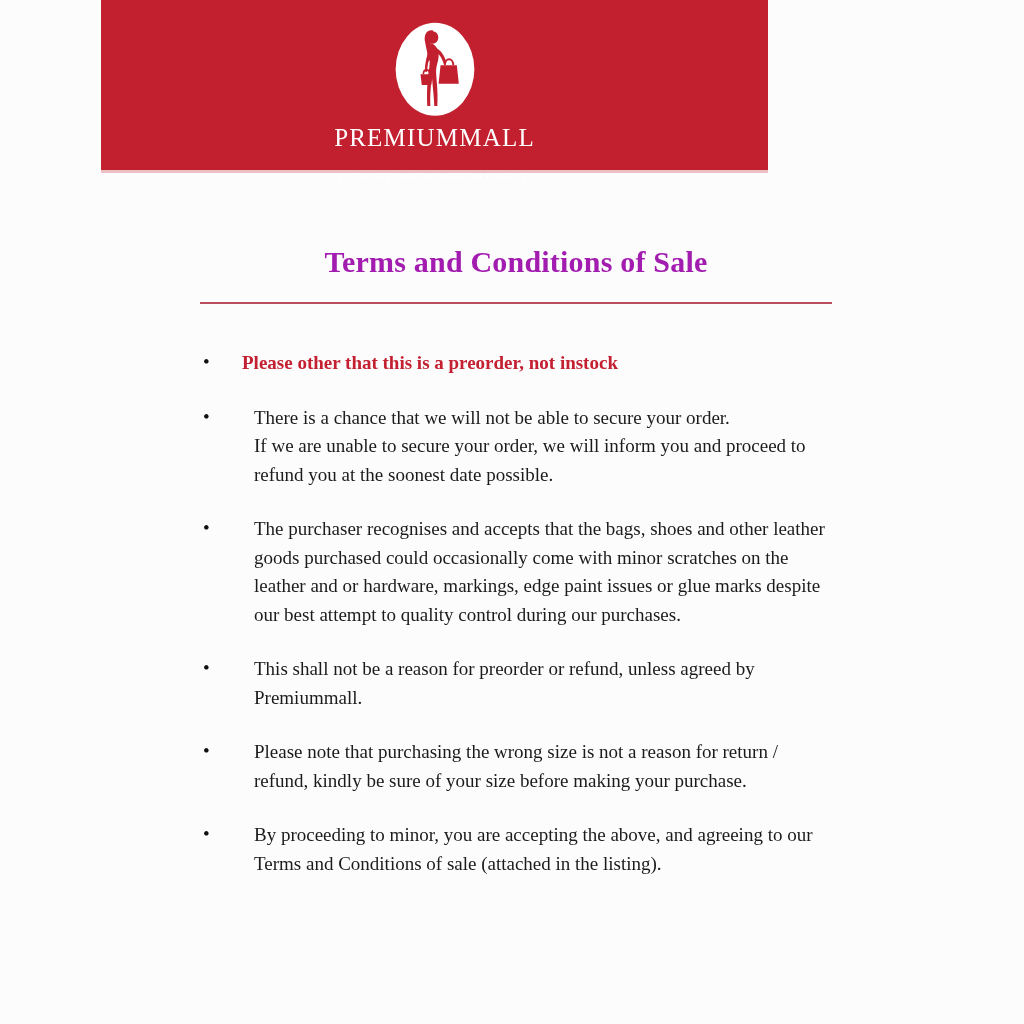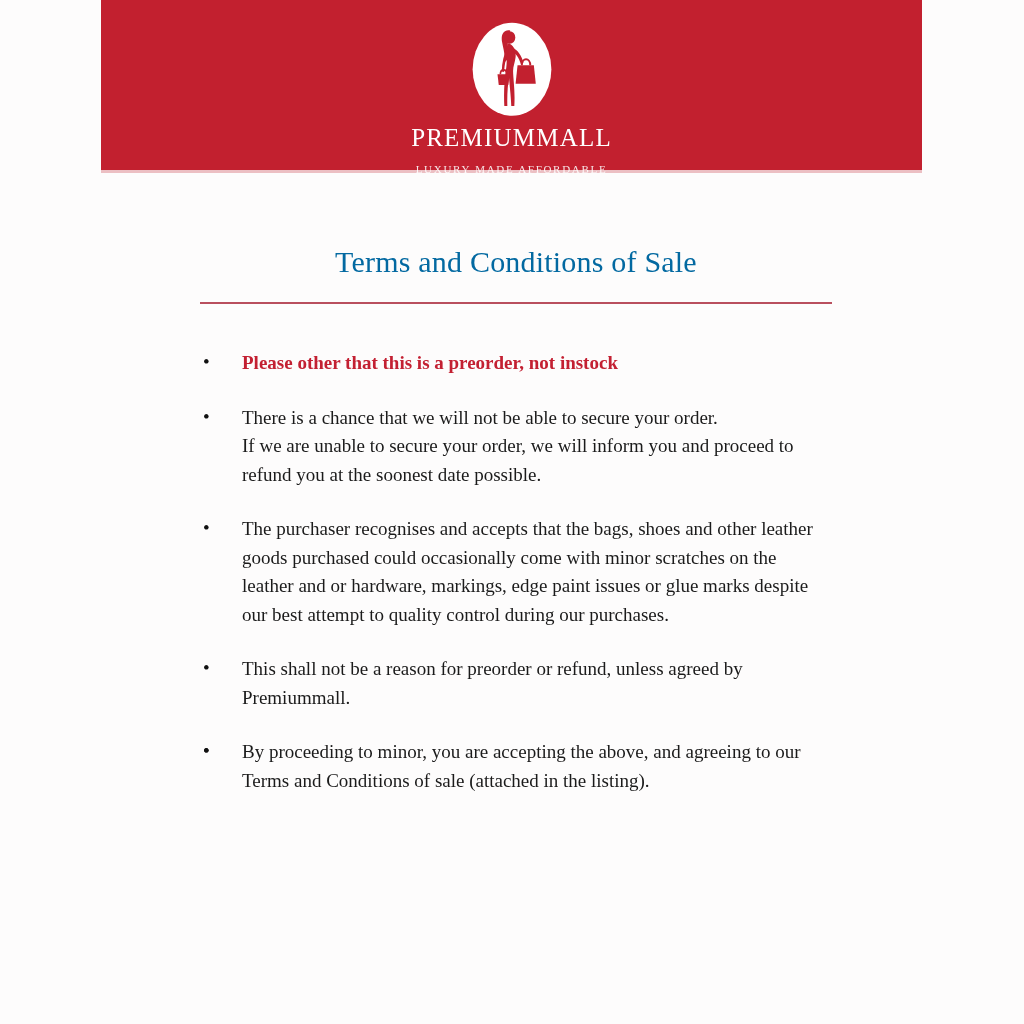--- a/index.html
+++ b/index.html
@@ -15,21 +15,21 @@
     font-family: "Liberation Serif", "DejaVu Serif", serif;
     position: relative;
     overflow: hidden;
   }
   .page { position: absolute; inset: 0; }
 
   
   .banner {
     position: absolute;
     left: 101px; top: 0;
-    width: 821px; height: 170px;
+    width: 667px; height: 170px;
     background: var(--banner-red);
     box-shadow: 0 3px 0 rgba(194,32,47,0.28);
     display: flex;
     justify-content: center;
     align-items: flex-start;
   }
   .logo {
     display: flex;
     flex-direction: column;
     align-items: center;
@@ -40,40 +40,40 @@
   .logo .figure-stroke { stroke: var(--banner-red); fill: none; }
   .brand {
     margin-top: 2px;
     color: #ffffff;
     font-size: 25px;
     letter-spacing: 1.2px;
     font-weight: 400;
     line-height: 1.05;
   }
   .tagline {
-    margin-top: 12px;
+    margin-top: 19px;
     color: rgba(255,255,255,0.88);
     font-size: 11px;
     letter-spacing: 1.7px;
     font-weight: 400;
   }
 
   
   .content {
     position: absolute;
     left: 200px; top: 0;
     width: 632px; height: 1024px;
   }
   .doc-title {
     position: absolute;
     top: 245px; left: 0; right: 0;
     text-align: center;
     font-size: 30px;
-    font-weight: 400;
-    color: #0369a1;
+    font-weight: 700;
+    color: #a21caf;
     letter-spacing: 0.2px;
   }
   .divider {
     position: absolute;
     top: 302px; left: 0;
     width: 632px; height: 2px;
     background: var(--divider);
   }
   .terms-list {
     position: absolute;
@@ -97,20 +97,21 @@
   }
   .lead {
     display: block;
     color: var(--accent);
     font-weight: 700;
   }
   .lead:empty { display: none; }
   .bodytext {
     display: block;
     white-space: pre-line;
+    margin-left: 12px;
   }
   .bodytext:empty { display: none; }
 </style>
 </head>
 <body>
 
 <div class="page">
 
   <header class="banner">
     <div class="logo">
@@ -154,20 +155,21 @@
 
         <span class="bodytext">The purchaser recognises and accepts that the bags, shoes and other leather goods purchased could occasionally come with minor scratches on the leather and or hardware, markings, edge paint issues or glue marks despite our best attempt to quality control during our purchases.</span>
       </li>
       <li>
         <span class="marker">•</span>
 
         <span class="bodytext">This shall not be a reason for preorder or refund, unless agreed by Premiummall.</span>
       </li>
       <li>
         <span class="marker">•</span>
+        <span class="bodytext">Please note that purchasing the wrong size is not a reason for return / refund, kindly be sure of your size before making your purchase.</span>
       </li>
       <li>
         <span class="marker">•</span>
 
         <span class="bodytext">By proceeding to minor, you are accepting the above, and agreeing to our Terms and Conditions of sale (attached in the listing).</span>
       </li>
     </ul>
   </main>
 
 </div>

